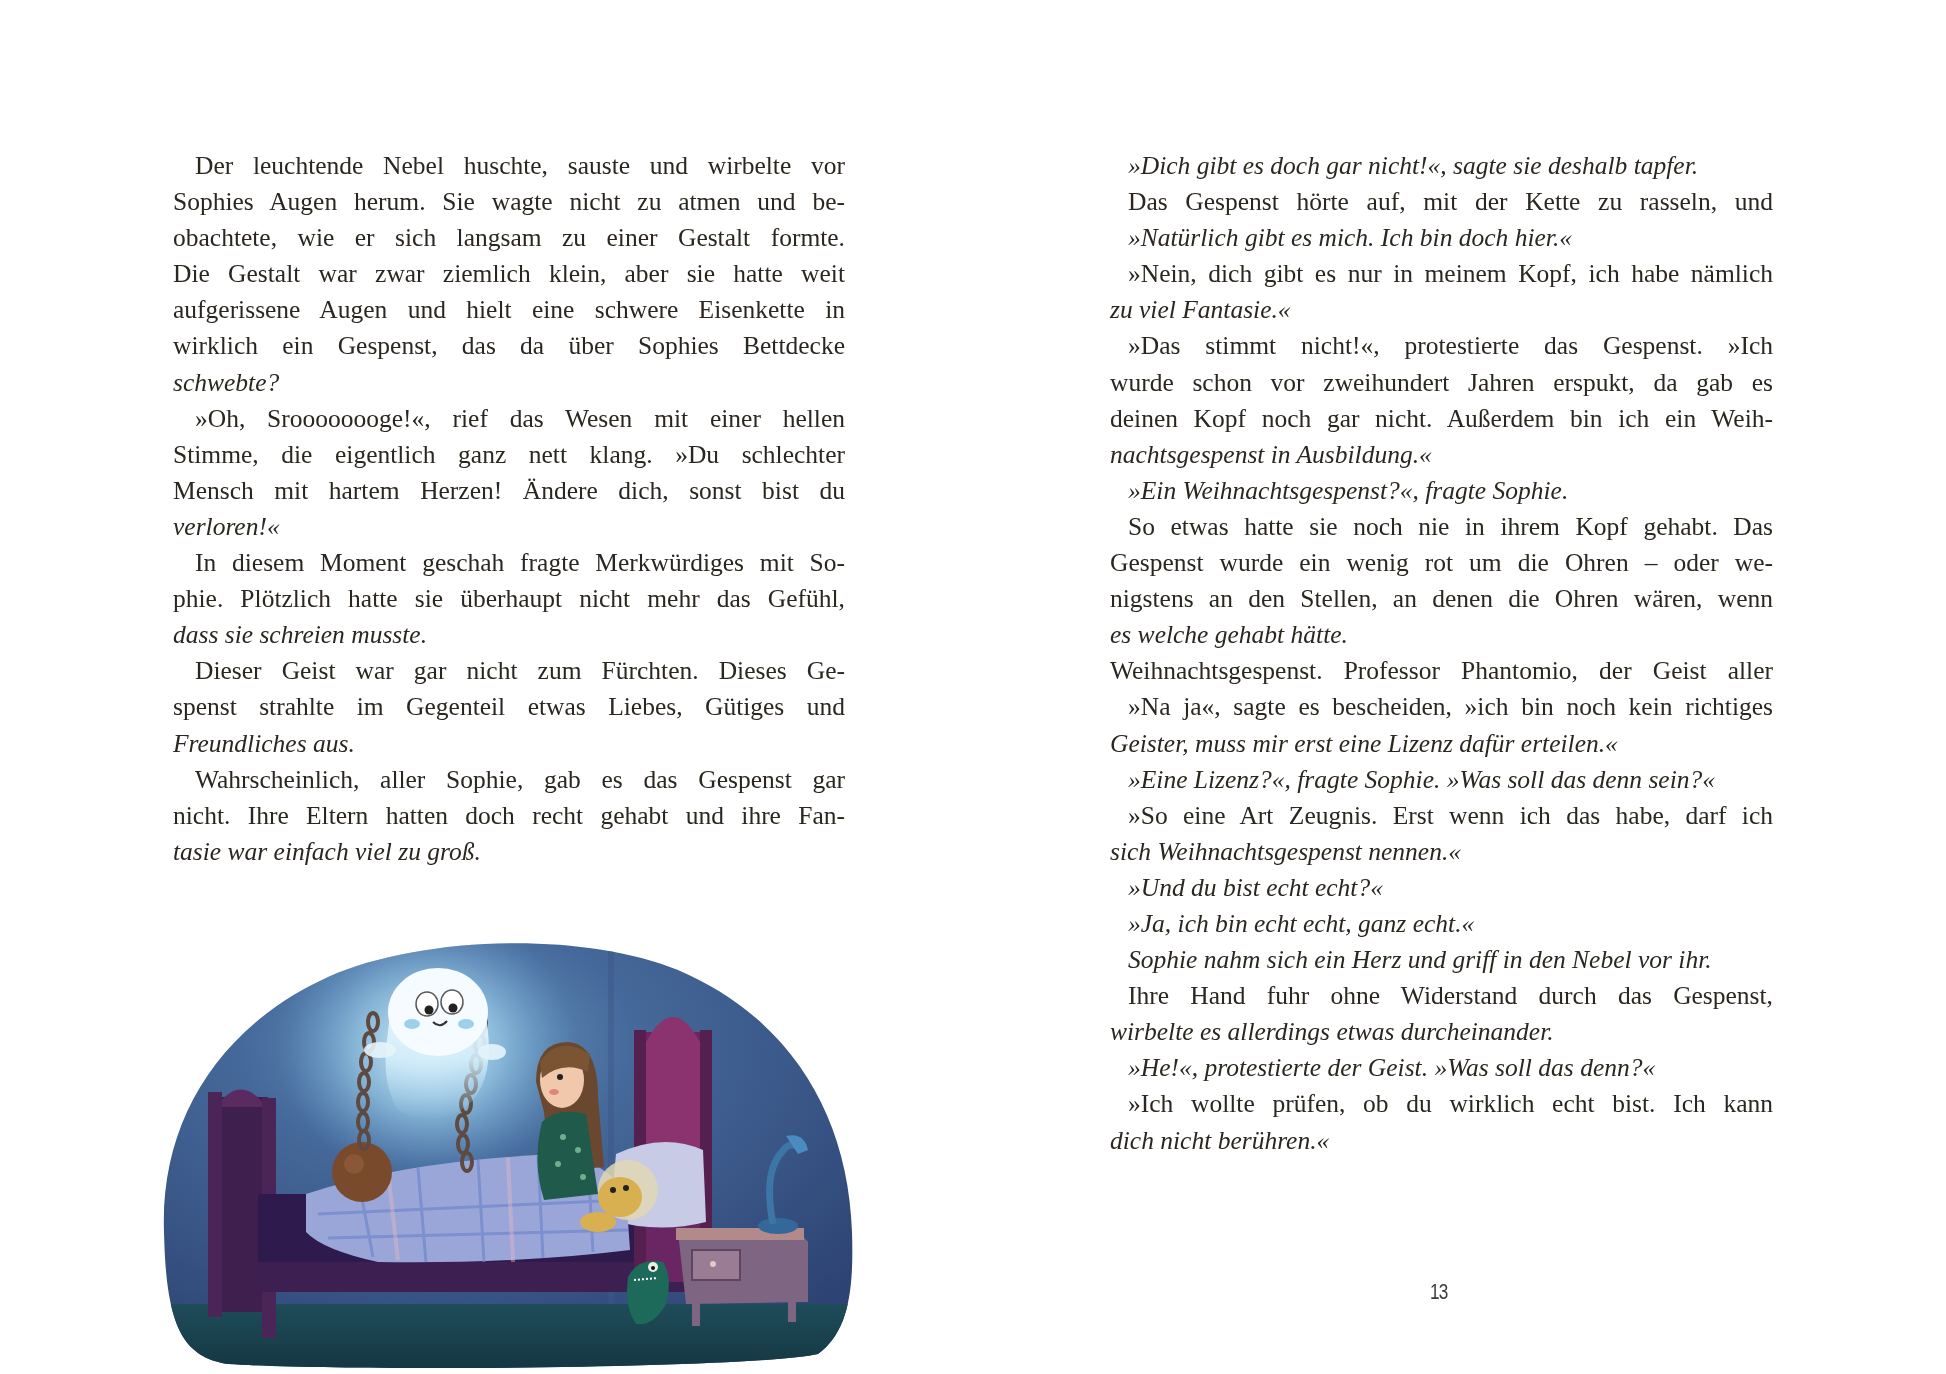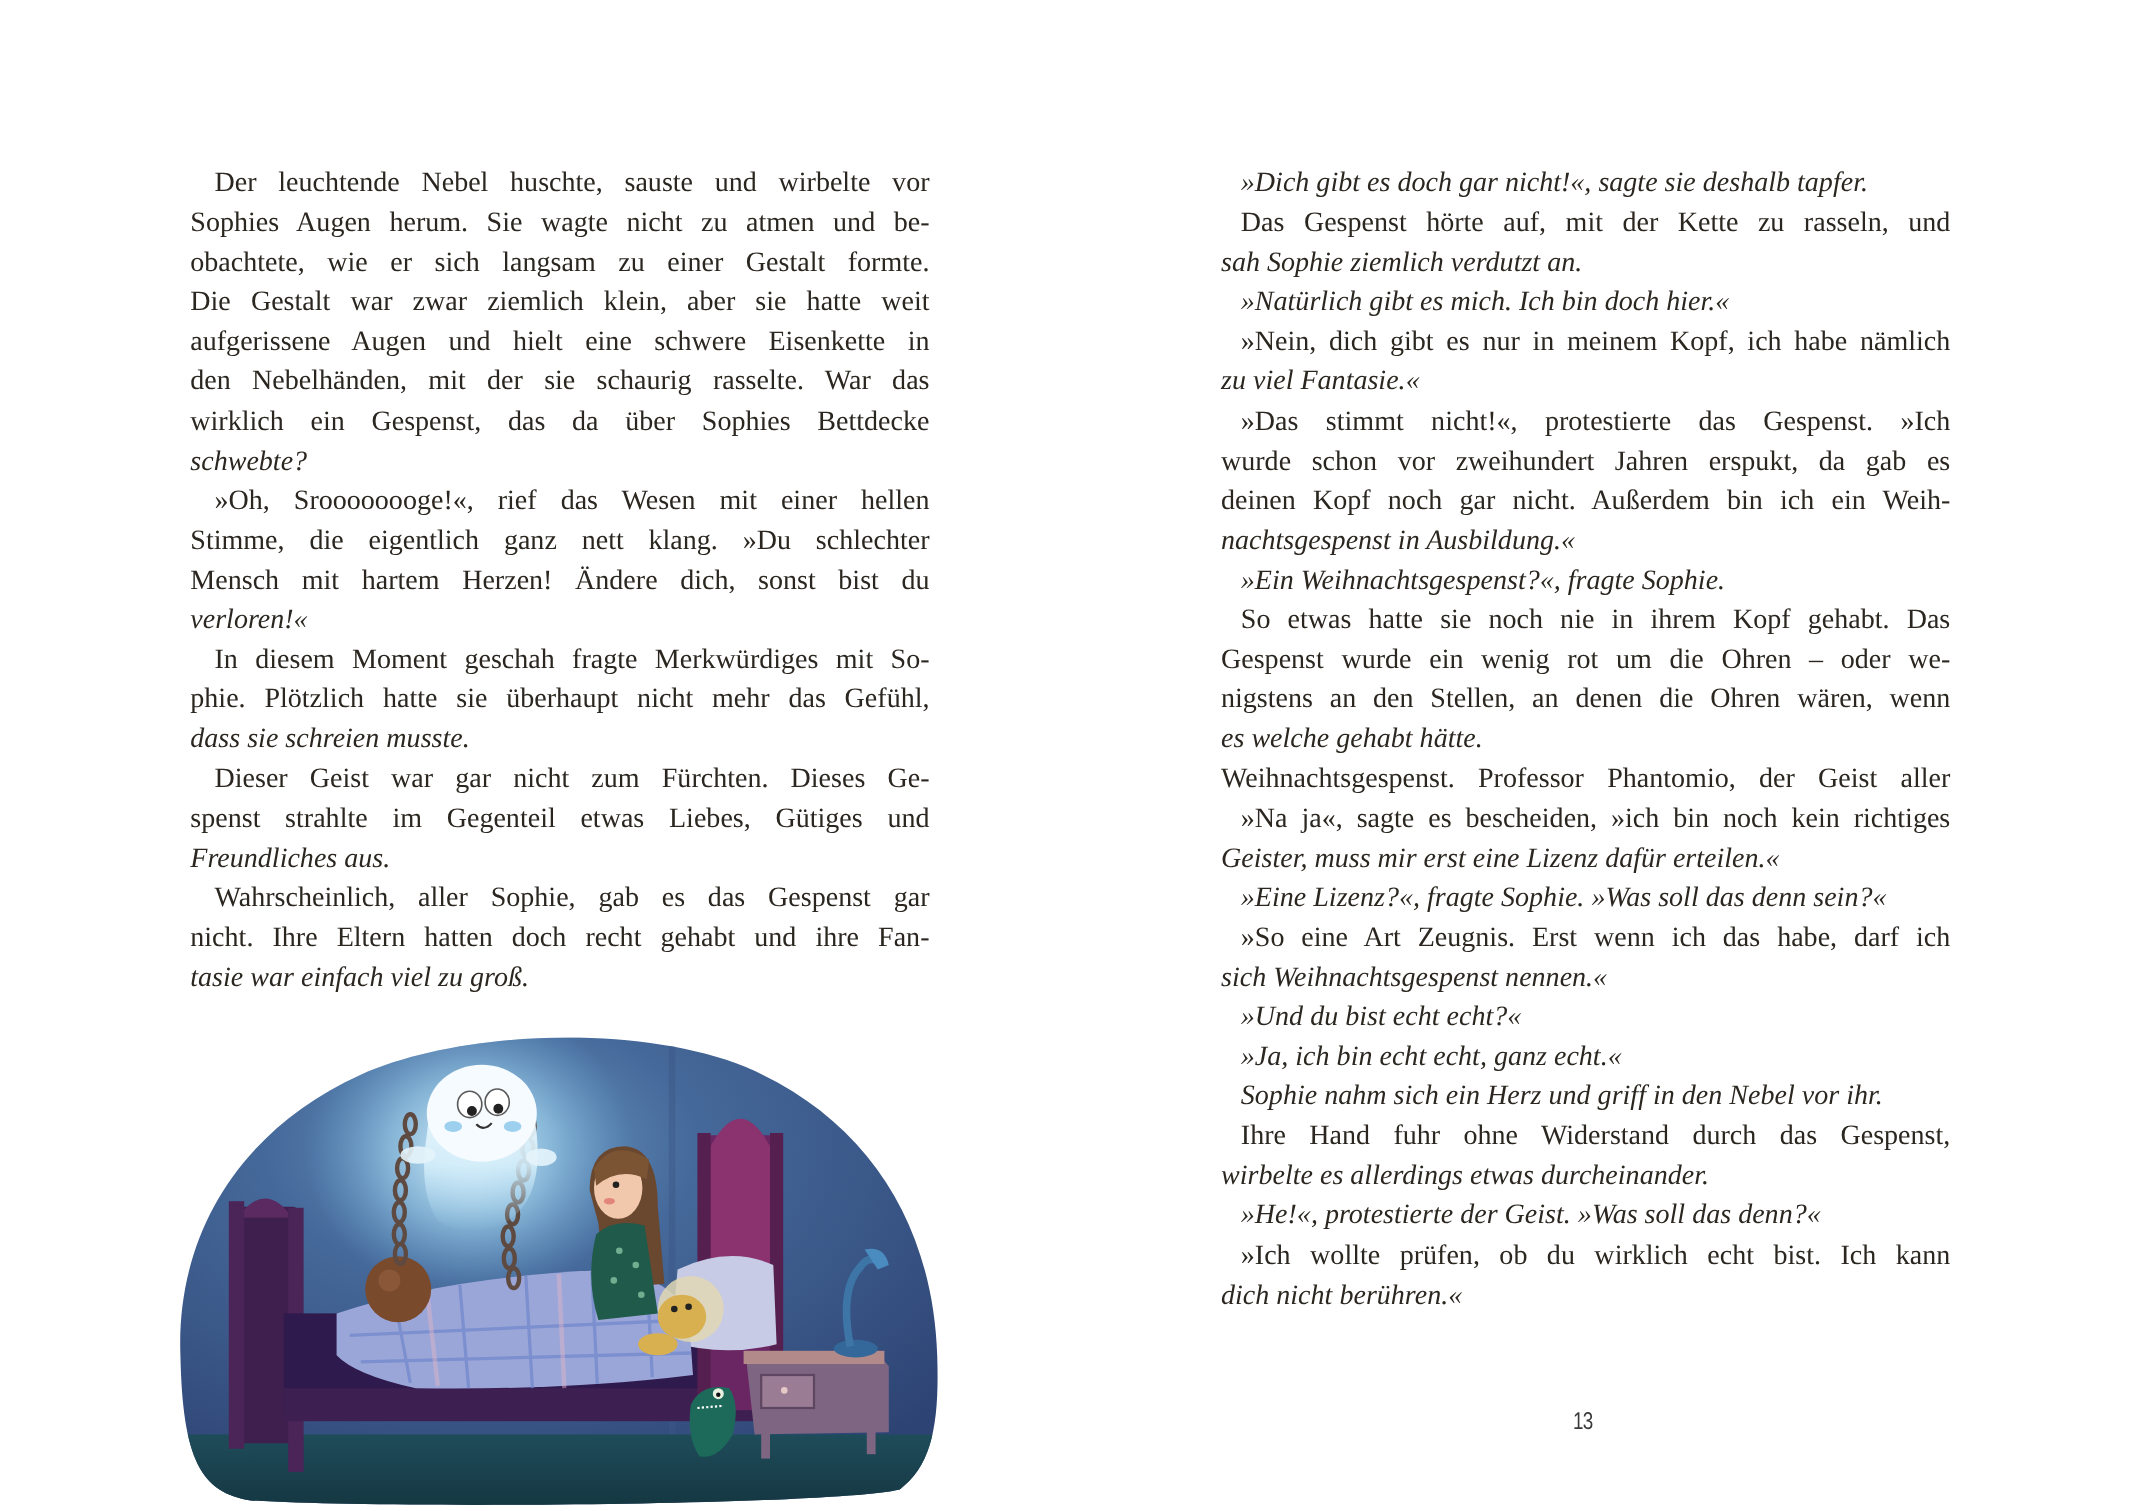--- a/index.html
+++ b/index.html
@@ -45,21 +45,20 @@
 </head>
 <body>
 
 <div class="page page-left">
   <div class="column column-left" id="col-left">
       <div class="line indent">Der leuchtende Nebel huschte, sauste und wirbelte vor</div>
       <div class="line">Sophies Augen herum. Sie wagte nicht zu atmen und be-</div>
       <div class="line">obachtete, wie er sich langsam zu einer Gestalt formte.</div>
       <div class="line">Die Gestalt war zwar ziemlich klein, aber sie hatte weit</div>
       <div class="line">aufgerissene Augen und hielt eine schwere Eisenkette in</div>
-      <div class="line">den Nebelhänden, mit der sie schaurig rasselte. War das</div>
       <div class="line">wirklich ein Gespenst, das da über Sophies Bettdecke</div>
       <div class="line last">schwebte?</div>
       <div class="line indent">»Oh, Sroooooooge!«, rief das Wesen mit einer hellen</div>
       <div class="line">Stimme, die eigentlich ganz nett klang. »Du schlechter</div>
       <div class="line">Mensch mit hartem Herzen! Ändere dich, sonst bist du</div>
       <div class="line last">verloren!«</div>
       <div class="line indent">In diesem Moment geschah fragte Merkwürdiges mit So-</div>
       <div class="line">phie. Plötzlich hatte sie überhaupt nicht mehr das Gefühl,</div>
       <div class="line last">dass sie schreien musste.</div>
       <div class="line indent">Dieser Geist war gar nicht zum Fürchten. Dieses Ge-</div>
@@ -204,21 +203,20 @@
         <path d="M 476 348 L 500 346" stroke="#ffffff" stroke-width="2" stroke-dasharray="2 2"></path>
       </g>
     </svg>
   </div>
 </div>
 
 <div class="page page-right">
   <div class="column column-right" id="col-right">
       <div class="line indent last">»Dich gibt es doch gar nicht!«, sagte sie deshalb tapfer.</div>
       <div class="line indent">Das Gespenst hörte auf, mit der Kette zu rasseln, und</div>
-      <div class="line last">sah Sophie ziemlich verdutzt an.</div>
       <div class="line indent last">»Natürlich gibt es mich. Ich bin doch hier.«</div>
       <div class="line indent">»Nein, dich gibt es nur in meinem Kopf, ich habe nämlich</div>
       <div class="line last">zu viel Fantasie.«</div>
       <div class="line indent">»Das stimmt nicht!«, protestierte das Gespenst. »Ich</div>
       <div class="line">wurde schon vor zweihundert Jahren erspukt, da gab es</div>
       <div class="line">deinen Kopf noch gar nicht. Außerdem bin ich ein Weih-</div>
       <div class="line last">nachtsgespenst in Ausbildung.«</div>
       <div class="line indent last">»Ein Weihnachtsgespenst?«, fragte Sophie.</div>
       <div class="line indent">So etwas hatte sie noch nie in ihrem Kopf gehabt. Das</div>
       <div class="line">Gespenst wurde ein wenig rot um die Ohren – oder we-</div>

